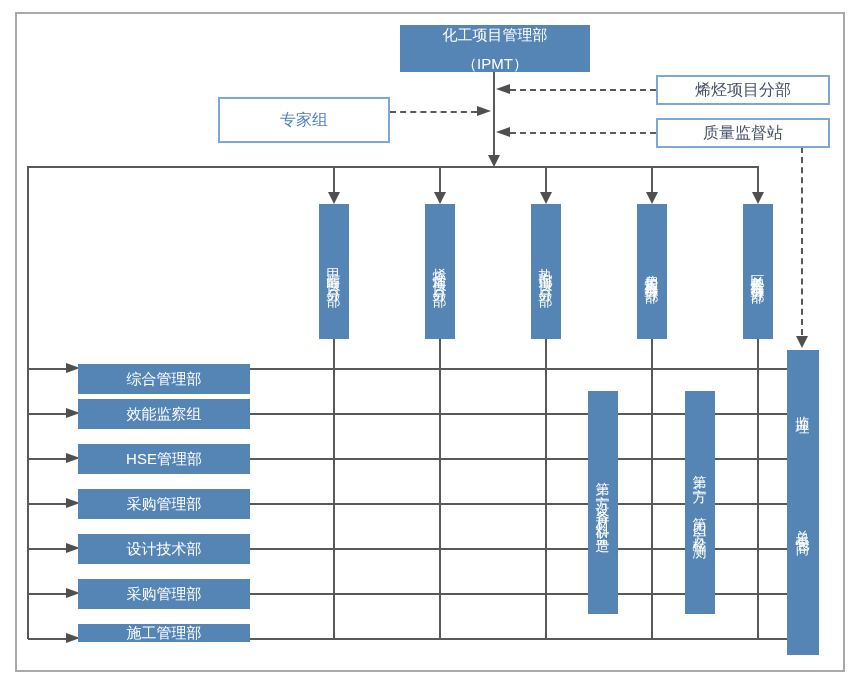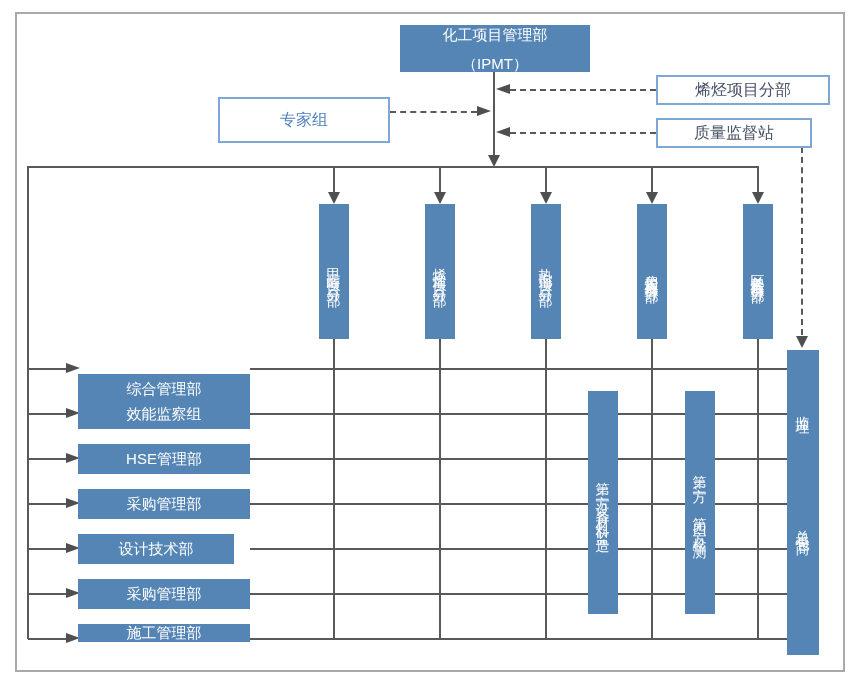--- a/index.html
+++ b/index.html
@@ -110,53 +110,53 @@
   <div class="title-line">化工项目管理部</div>
   <div class="title-line">（IPMT）</div>
 </div>
 
 <div class="box-outline" style="left:218px;top:97px;width:172px;height:46px;">
   <span class="text-blue">专家组</span>
 </div>
 <div class="box-outline" style="left:656px;top:75px;width:174px;height:30px;">
   <span>烯烃项目分部</span>
 </div>
-<div class="box-outline" style="left:656px;top:118px;width:156px;height:30px;">
+<div class="box-outline" style="left:656px;top:118px;width:174px;height:30px;">
   <span>质量监督站</span>
 </div>
 
 <div class="box-blue" style="left:319px;top:204px;width:30px;height:135px;">
   <span class="vtext">甲醇项目分部</span>
 </div>
 <div class="box-blue" style="left:425px;top:204px;width:30px;height:135px;">
   <span class="vtext">烯烃项目分部</span>
 </div>
 <div class="box-blue" style="left:531px;top:204px;width:30px;height:135px;">
   <span class="vtext">热电项目分部</span>
 </div>
 <div class="box-blue" style="left:637px;top:204px;width:30px;height:135px;">
   <span class="vtext ls2">公用工程项目分部</span>
 </div>
 <div class="box-blue" style="left:743px;top:204px;width:30px;height:135px;">
   <span class="vtext ls2">区外工程项目分部</span>
 </div>
 
-<div class="box-blue" style="left:78px;top:374px;width:172px;height:30px;">
+<div class="box-blue" style="left:78px;top:364px;width:172px;height:30px;">
   <span>综合管理部</span>
 </div>
 <div class="box-blue" style="left:78px;top:399px;width:172px;height:30px;">
   <span>效能监察组</span>
 </div>
 <div class="box-blue" style="left:78px;top:444px;width:172px;height:30px;">
   <span>HSE管理部</span>
 </div>
 <div class="box-blue" style="left:78px;top:489px;width:172px;height:30px;">
   <span>采购管理部</span>
 </div>
-<div class="box-blue" style="left:78px;top:534px;width:156px;height:30px;">
+<div class="box-blue" style="left:78px;top:534px;width:172px;height:30px;">
   <span>设计技术部</span>
 </div>
 <div class="box-blue" style="left:78px;top:579px;width:172px;height:30px;">
   <span>采购管理部</span>
 </div>
 <div class="box-blue" style="left:78px;top:624px;width:172px;height:18px;">
   <span>施工管理部</span>
 </div>
 
 <div class="box-blue" style="left:588px;top:391px;width:30px;height:223px;">

